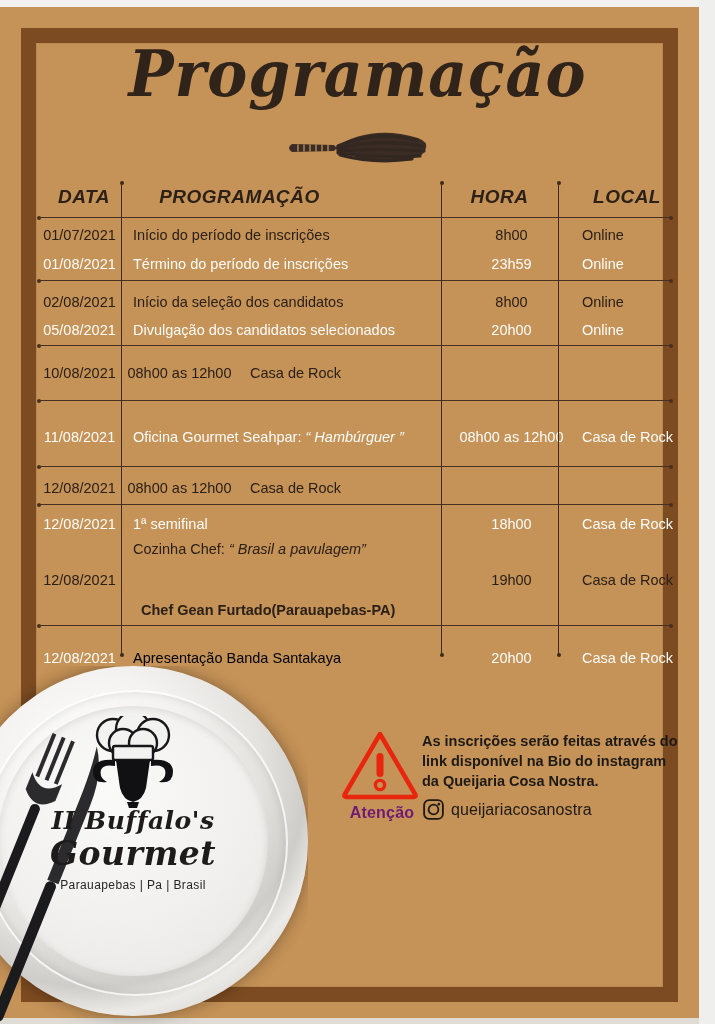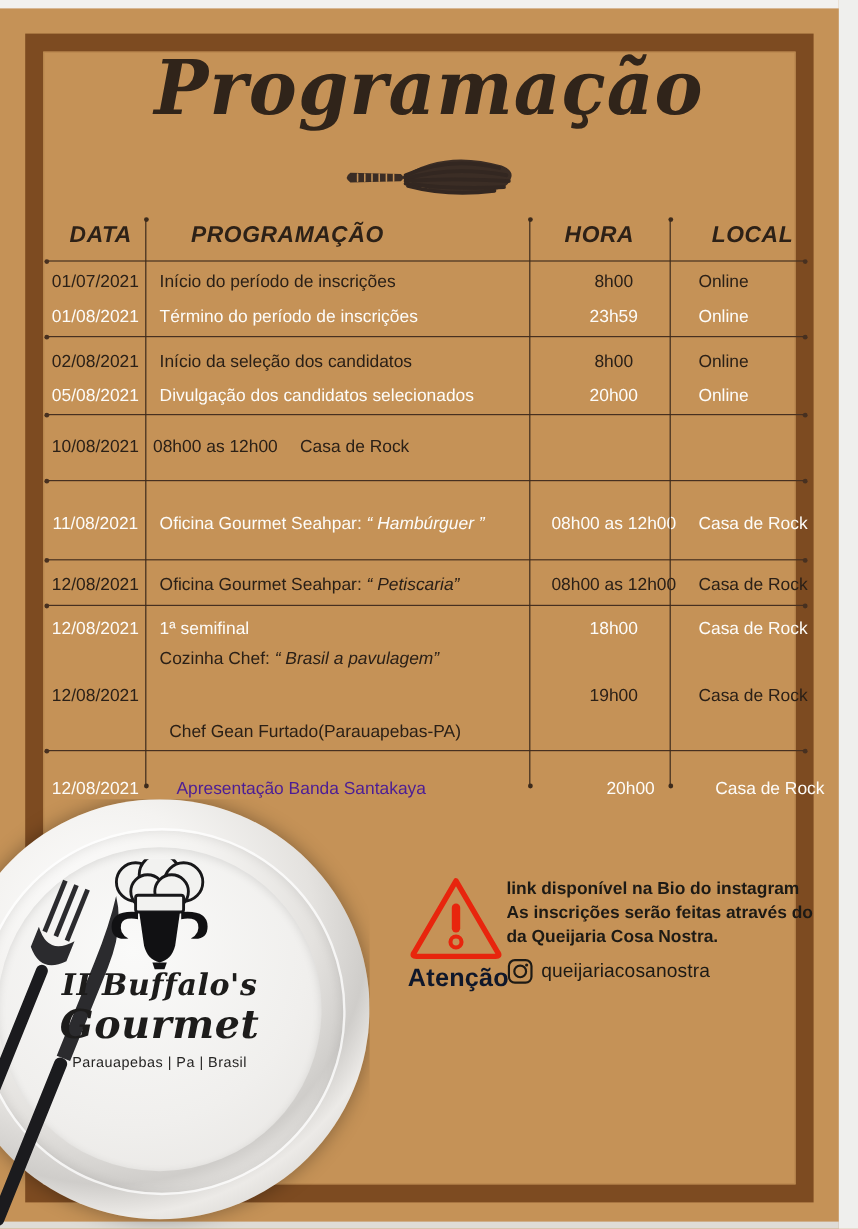--- a/index.html
+++ b/index.html
@@ -98,21 +98,21 @@
   }
   .c-date{width:83px;flex:0 0 83px;text-align:center;padding-top:5px;}
   .c-prog{width:320px;flex:0 0 320px;padding-left:12px;padding-top:5px;}
   .c-hora{width:117px;flex:0 0 117px;text-align:center;padding-top:5px;}
   .c-local{width:114px;flex:0 0 114px;padding-left:12px;padding-top:5px;}
   .row > div{font-size:14.5px;line-height:17px;}
 
   .dark{color:#2b2017;}
   .light{color:#fdfcf9;}
   .it{font-style:italic;}
-  .bold{font-weight:normal;margin-top:44px;}
+  .bold{font-weight:bold;margin-top:44px;}
 
   
   .vline{
     position:absolute;top:0;width:1px;background:#3d2b1c;
   }
   .vline::before{
     content:"";position:absolute;top:-2px;left:-1.5px;
     width:4px;height:4px;border-radius:50%;background:#3d2b1c;
   }
   .vline::after{
@@ -172,21 +172,21 @@
 
   
   .notice{
     position:absolute;left:338px;top:726px;width:350px;
   }
   .warn-icon{
     position:absolute;left:0;top:2px;width:84px;text-align:center;line-height:0;
   }
   .atencao{
     position:absolute;left:-2px;top:78px;width:92px;text-align:center;
-    font-size:21px;font-weight:bold;color:#0f172a;
+    font-size:16px;font-weight:bold;color:#701a75;
     letter-spacing:0.2px;
   }
   .notice-text{
     position:absolute;left:84px;top:5px;width:262px;
     font-size:14.5px;font-weight:bold;line-height:20px;
     color:#1d1a15;
   }
   .handle-row{
     position:absolute;left:84px;top:72px;
     display:flex;align-items:center;gap:6px;
@@ -277,41 +277,40 @@
         <div class="rule" style="margin: 6px 0px 4px;"></div>
         <div class="row light" style="min-height: 55px; padding-top: 4px;">
           <div class="c-date">11/08/2021</div>
           <div class="c-prog"><span>Oficina Gourmet Seahpar: </span><span class="it">“ Hambúrguer ”</span></div>
           <div class="c-hora">08h00 as 12h00</div>
           <div class="c-local">Casa de Rock</div>
         </div>
         <div class="rule" style="margin: 6px 0px 4px;"></div>
         <div class="row dark" style="min-height: 29px;">
           <div class="c-date">12/08/2021</div>
-          <div class="c-prog"><span>Oficina Gourmet Seahpar: </span><span class="it">“ Petiscaria”</span></div>
           <div class="c-hora">08h00 as 12h00</div>
           <div class="c-local">Casa de Rock</div>
         </div>
         <div class="rule" style="margin: 4px 0px 2px;"></div>
         <div class="row light">
           <div class="c-date">12/08/2021</div>
           <div class="c-prog"><span>1ª semifinal</span></div>
           <div class="c-hora">18h00</div>
           <div class="c-local">Casa de Rock</div>
         </div>
         <div class="row dark" style="min-height: 54px;">
           <div class="c-date">12/08/2021</div>
           <div class="c-prog"><span style="font-weight: normal;">Cozinha Chef: </span><span class="it">“ Brasil a pavulagem”</span><div class="bold" style="padding-left: 8px;">Chef Gean Furtado(Parauapebas-PA)</div></div>
           <div class="c-hora">19h00</div>
           <div class="c-local">Casa de Rock</div>
         </div>
         <div class="rule" style="margin: 6px 0px 4px;"></div>
         <div class="row light" style="min-height: 40px; padding-top: 12px;">
           <div class="c-date">12/08/2021</div>
-          <div class="c-prog" style="color: #4c1d95; margin-left: 14px;"><span>Apresentação Banda Santakaya</span></div>
+          <div class="c-prog" style="color: #000000;"><span>Apresentação Banda Santakaya</span></div>
           <div class="c-hora">20h00</div>
           <div class="c-local">Casa de Rock</div>
         </div>
       </div>
 
     <div class="vline" id="vl1" style="left: 83px; height: 472px;"></div>
     <div class="vline" id="vl2" style="left: 403px; height: 472px;"></div>
     <div class="vline" id="vl3" style="left: 520px; height: 472px;"></div>
   </div>
 
@@ -368,22 +367,22 @@
     <div class="warn-icon">
       <svg width="80" height="72" viewBox="0 0 80 72" aria-hidden="true">
         <path d="M40 6 L75 66 Q77 69 73 69 L7 69 Q3 69 5 66 Z" fill="none" stroke="#e8250d" stroke-width="4.5" stroke-linejoin="round"></path>
         <rect x="36.5" y="25" width="7" height="24" rx="3.5" fill="#e8250d"></rect>
         <circle cx="40" cy="57" r="4.6" fill="none" stroke="#e8250d" stroke-width="3.4"></circle>
       </svg>
     </div>
     <div class="atencao">Atenção</div>
 
     <div class="notice-text">
+      <div>As inscrições serão feitas através do</div>
       <div>link disponível na Bio do instagram</div>
-      <div>As inscrições serão feitas através do</div>
       <div>da Queijaria Cosa Nostra.</div>
     </div>
 
     <div class="handle-row">
       <span class="ig-icon">
         <svg width="23" height="23" viewBox="0 0 24 24" aria-hidden="true">
           <rect x="2.2" y="2.2" width="19.6" height="19.6" rx="5.2" fill="none" stroke="#1d1a15" stroke-width="1.9"></rect>
           <circle cx="12" cy="12" r="5.1" fill="none" stroke="#1d1a15" stroke-width="1.9"></circle>
           <circle cx="17.6" cy="6.4" r="1.35" fill="#1d1a15"></circle>
         </svg>

